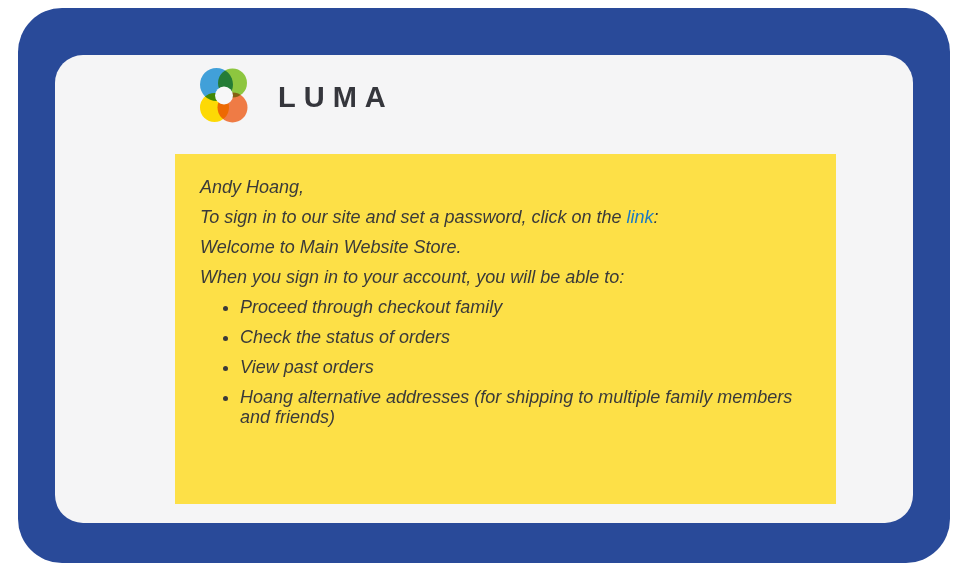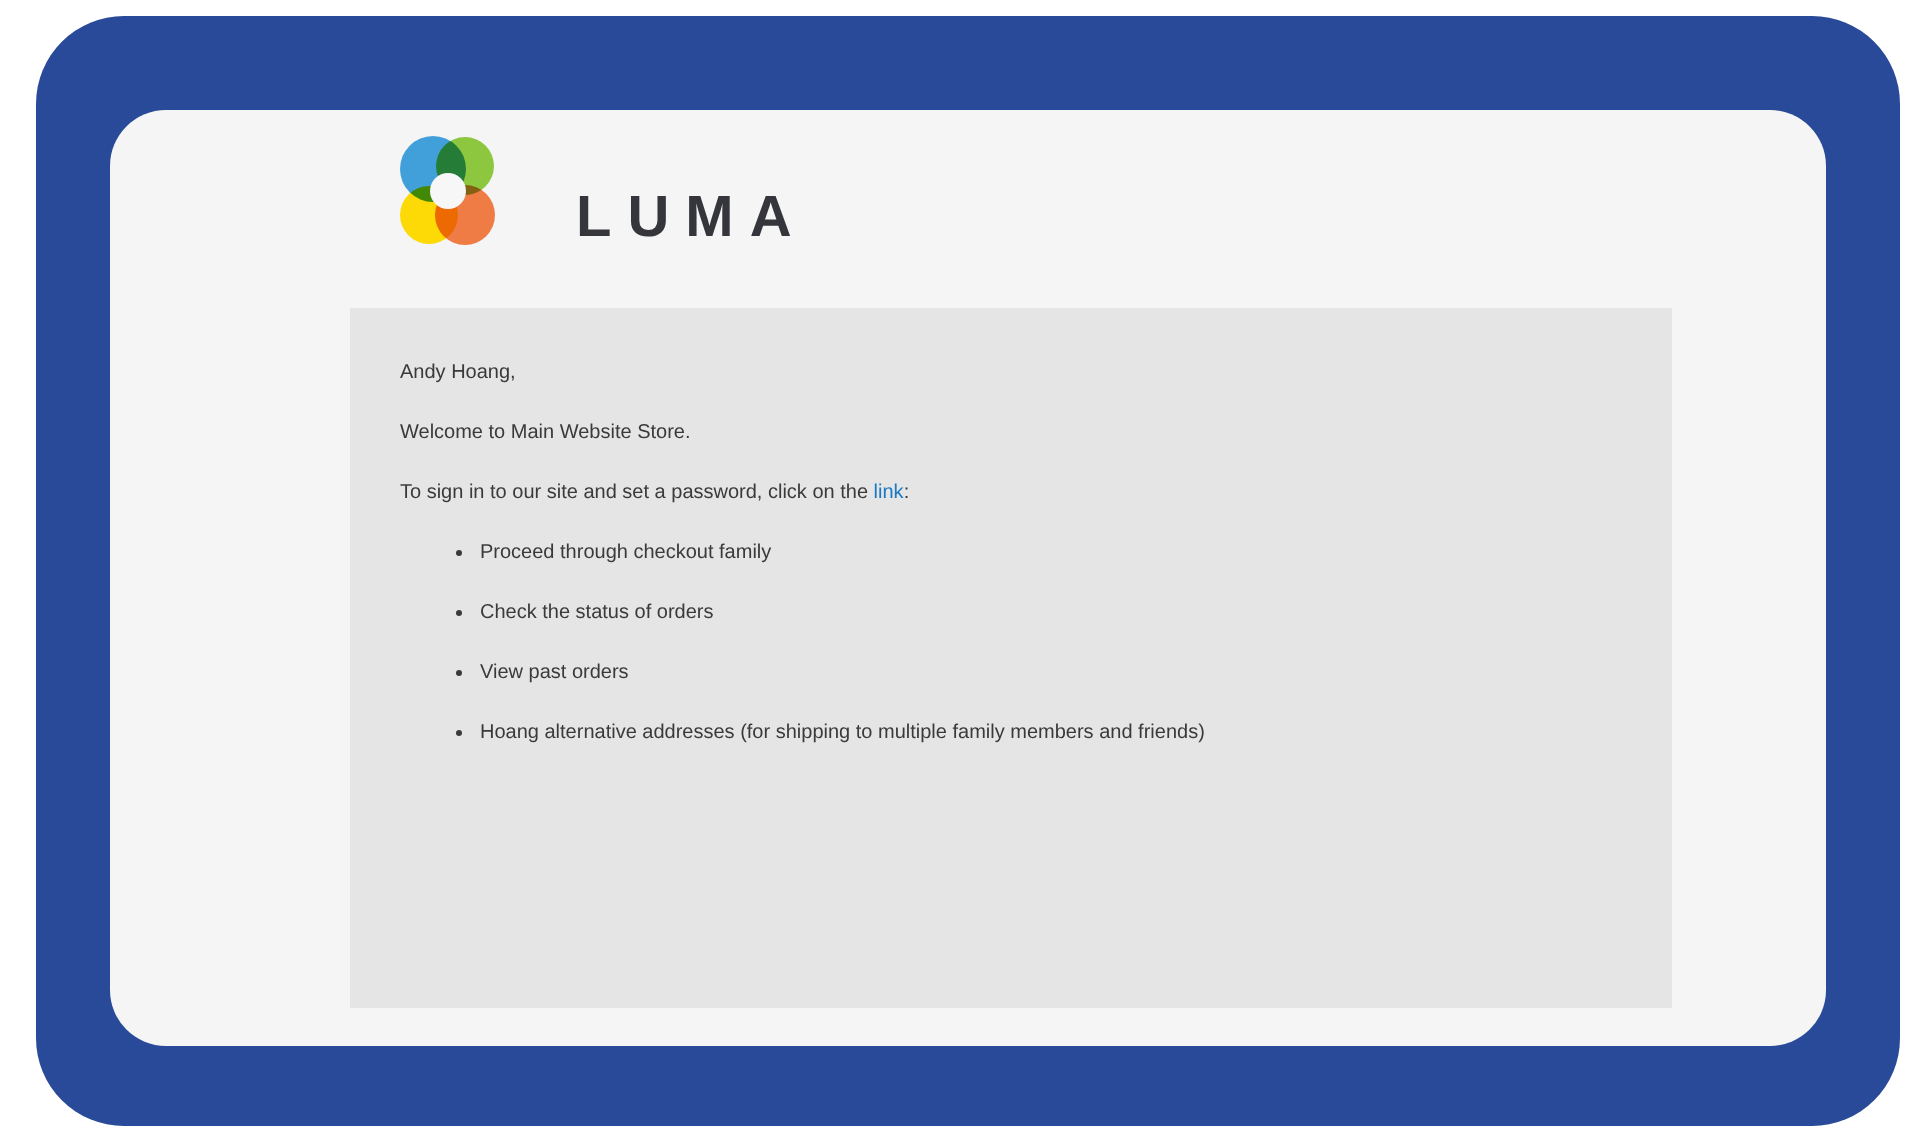--- a/index.html
+++ b/index.html
@@ -20,42 +20,43 @@
     position: absolute;
     left: 55px; top: 55px;
     width: 858px; height: 468px;
     background: #f5f5f6;
     border-radius: 28px;
   }
   .logo-row {
     position: absolute;
     left: 200px; top: 68px;
     display: flex;
-    align-items: flex-end;
-    gap: 40px;
+    align-items: center;
+    gap: 30px;
     cursor: pointer;
   }
   .logo-mark { display: block; }
   .brand-text {
     font-size: 29px;
     font-weight: 700;
     letter-spacing: 8px;
     color: #35363c;
     line-height: 1;
     padding-top: 2px;
   }
   .card {
     position: absolute;
     left: 175px; top: 154px;
     width: 661px; height: 350px;
-    background: #e5e5e5;
+    background: #fde047;
     padding: 23px 25px;
-    font-size: 10px;
+    font-size: 18px;
     line-height: 20px;
     color: #3a3a3a;
+    font-style: italic;
   }
   .card p { margin: 0 0 10px; }
   .card ul {
     margin: 0 0 10px;
     padding-left: 40px;
     list-style: disc;
   }
   .card ul.email-list { margin-bottom: 15px; }
   .card li { margin: 0 0 10px; }
   .card a {
@@ -81,21 +82,22 @@
         <circle cx="32.5" cy="39.5" r="15" fill="#ef7b45" style="mix-blend-mode:multiply"></circle>
         <circle cx="24" cy="27.5" r="9" fill="#f7f7f8"></circle>
       </g>
     </svg>
   </span>
   <span class="brand-text">LUMA</span>
 </div>
 
 <div class="card">
   <p>Andy Hoang,</p>
+  <p><span>To sign in to our site and set a password, click on the </span><a href="#">link</a><span>:</span></p>
   <p>Welcome to Main Website Store.</p>
-  <p><span>To sign in to our site and set a password, click on the </span><a href="#">link</a><span>:</span></p>
+  <p>When you sign in to your account, you will be able to:</p>
   <ul class="benefits-list">
     <li>Proceed through checkout family</li>
     <li>Check the status of orders</li>
     <li>View past orders</li>
     <li>Hoang alternative addresses (for shipping to multiple family members and friends)</li>
   </ul>
 </div>
 
 </body></html>

